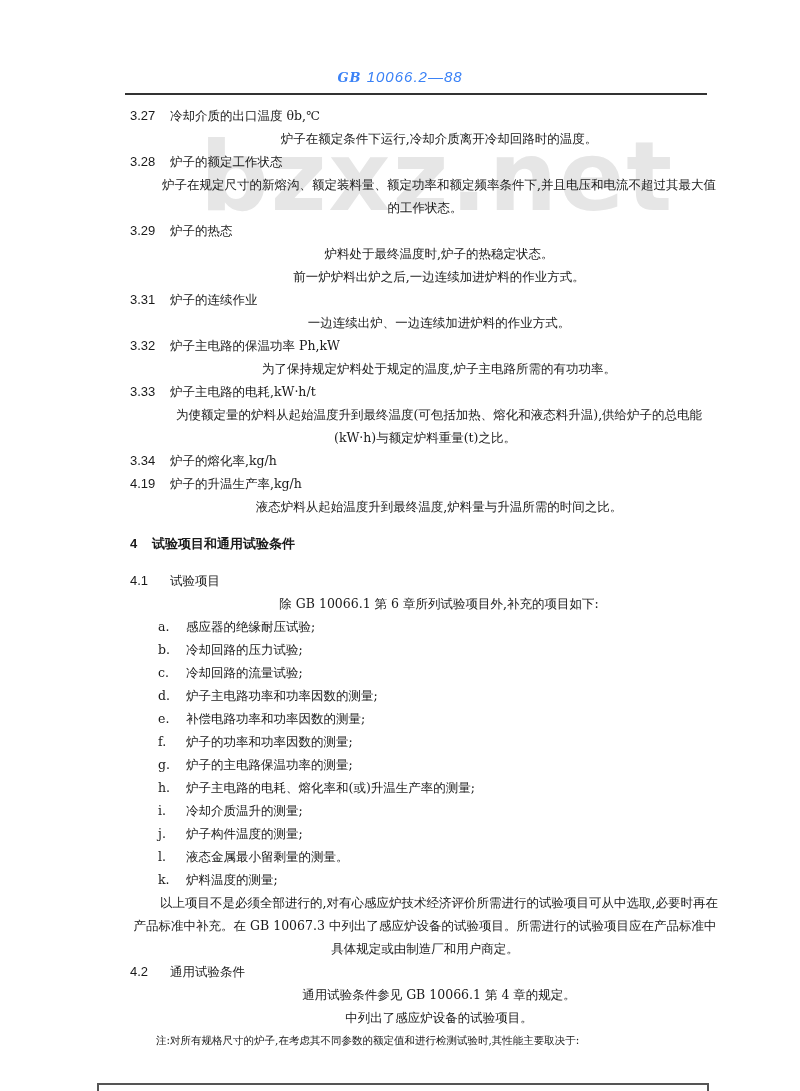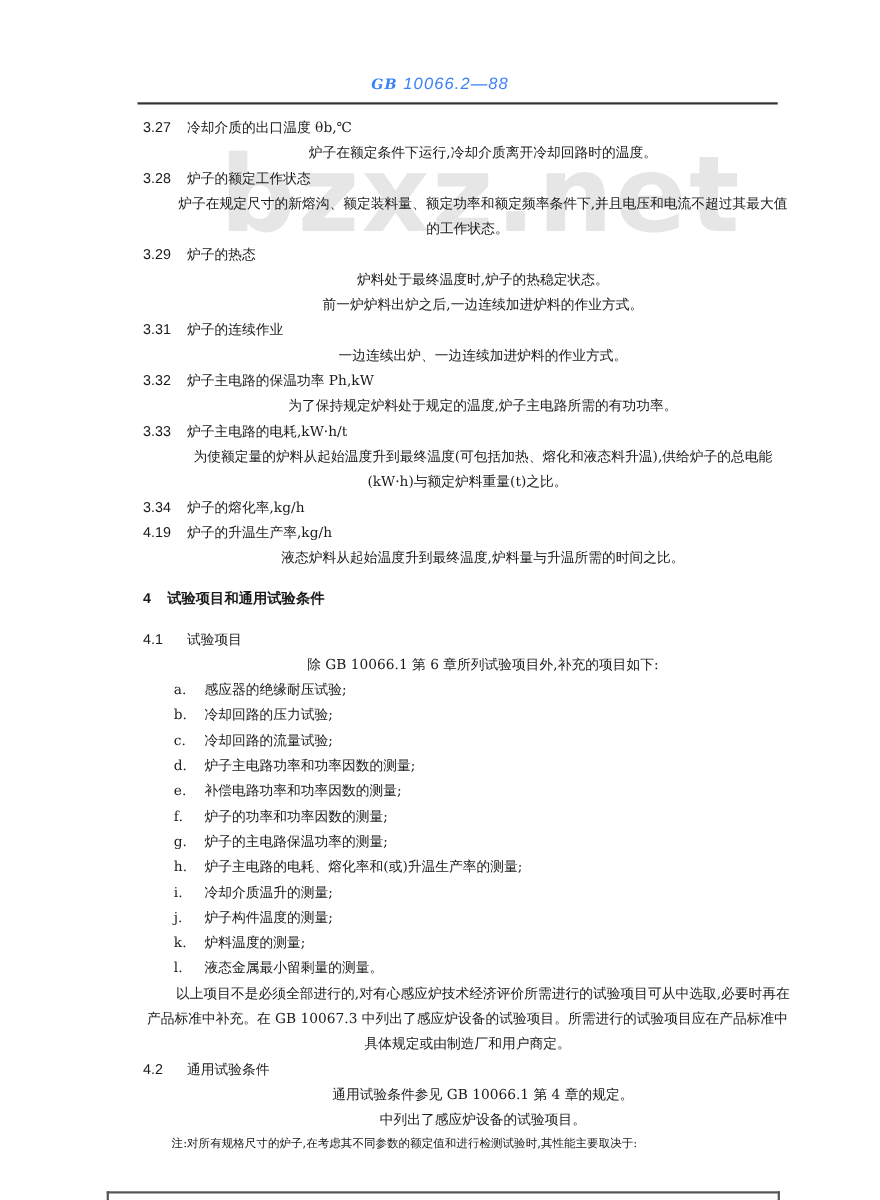--- a/index.html
+++ b/index.html
@@ -87,22 +87,22 @@
   <div class="line item"><span class="lbl">a.</span><span>感应器的绝缘耐压试验;</span></div>
   <div class="line item"><span class="lbl">b.</span><span>冷却回路的压力试验;</span></div>
   <div class="line item"><span class="lbl">c.</span><span>冷却回路的流量试验;</span></div>
   <div class="line item"><span class="lbl">d.</span><span>炉子主电路功率和功率因数的测量;</span></div>
   <div class="line item"><span class="lbl">e.</span><span>补偿电路功率和功率因数的测量;</span></div>
   <div class="line item"><span class="lbl">f.</span><span>炉子的功率和功率因数的测量;</span></div>
   <div class="line item"><span class="lbl">g.</span><span>炉子的主电路保温功率的测量;</span></div>
   <div class="line item"><span class="lbl">h.</span><span>炉子主电路的电耗、熔化率和(或)升温生产率的测量;</span></div>
   <div class="line item"><span class="lbl">i.</span><span>冷却介质温升的测量;</span></div>
   <div class="line item"><span class="lbl">j.</span><span>炉子构件温度的测量;</span></div>
+  <div class="line item"><span class="lbl">l.</span><span>液态金属最小留剩量的测量。</span></div>
   <div class="line item"><span class="lbl">k.</span><span>炉料温度的测量;</span></div>
-  <div class="line item"><span class="lbl">l.</span><span>液态金属最小留剩量的测量。</span></div>
 
   <div class="wrap indent">以上项目不是必须全部进行的,对有心感应炉技术经济评价所需进行的试验项目可从中选取,必要时再在产品标准中补充。在 GB 10067.3 中列出了感应炉设备的试验项目。所需进行的试验项目应在产品标准中具体规定或由制造厂和用户商定。</div>
 
   <div class="line"><span class="num">4.2</span><span>通用试验条件</span></div>
   <div class="line indent">通用试验条件参见 GB 10066.1 第 4 章的规定。</div>
   <div class="line indent">中列出了感应炉设备的试验项目。</div>
   <div class="note">注:对所有规格尺寸的炉子,在考虑其不同参数的额定值和进行检测试验时,其性能主要取决于:</div>
 </div>
 
 <div class="bottom-box"></div>

